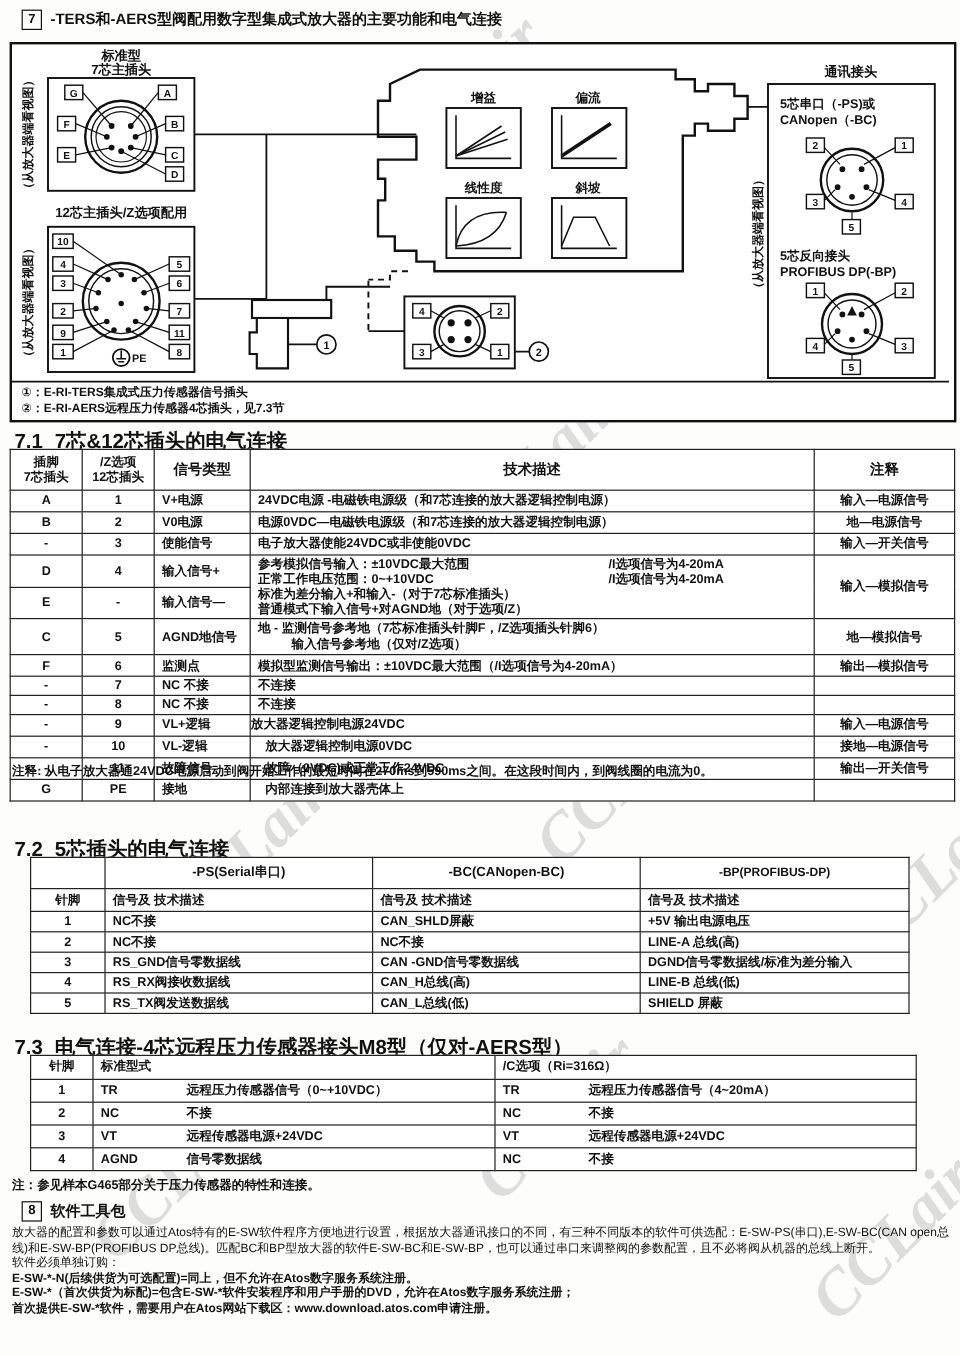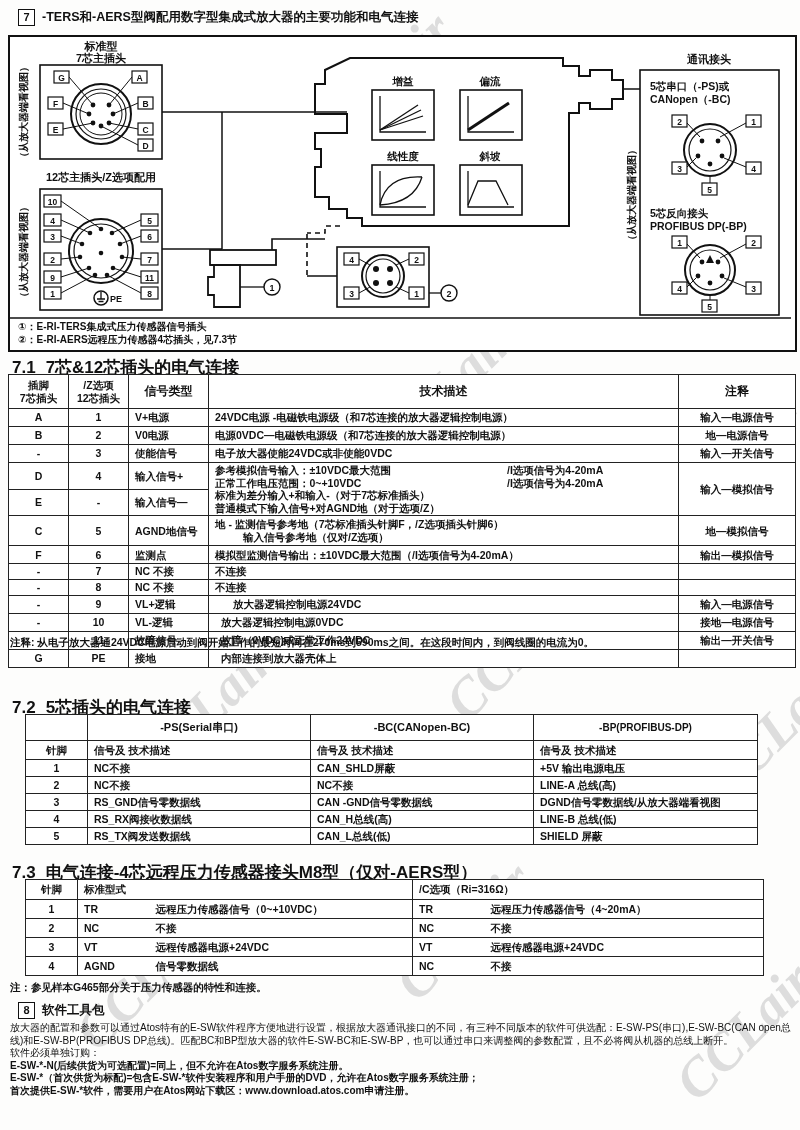--- a/index.html
+++ b/index.html
@@ -395,21 +395,21 @@
     <td class="ctr">-</td>
           <td class="ctr">8</td>
     <td class="lft">NC 不接</td>
           <td class="lft">不连接</td>
     <td class="ctr"></td>
   </tr>
   <tr style="height:18px">
     <td class="ctr">-</td>
           <td class="ctr">9</td>
     <td class="lft">VL+逻辑</td>
-          <td class="lft" style="padding-left:24px">放大器逻辑控制电源24VDC</td>
+          <td class="lft" style="padding-left:0">放大器逻辑控制电源24VDC</td>
     <td class="ctr">输入—电源信号</td>
   </tr>
   <tr style="height:18px">
     <td class="ctr">-</td>
           <td class="ctr">10</td>
     <td class="lft">VL-逻辑</td>
           <td class="lft" style="padding-left:12px">放大器逻辑控制电源0VDC</td>
     <td class="ctr">接地—电源信号</td>
   </tr>
   <tr style="height:18px">
@@ -462,21 +462,21 @@
   <tr style="height:17px">
     <td class="ctr">2</td>
           <td class="lft">NC不接</td>
     <td class="lft">NC不接</td>
           <td class="lft">LINE-A  总线(高)</td>
   </tr>
   <tr style="height:17px">
     <td class="ctr">3</td>
           <td class="lft">RS_GND信号零数据线</td>
     <td class="lft">CAN -GND信号零数据线</td>
-          <td class="lft">DGND信号零数据线/从放大器端看视图</td>
+          <td class="lft">DGND信号零数据线/标准为差分输入</td>
   </tr>
   <tr style="height:17px">
     <td class="ctr">4</td>
           <td class="lft">RS_RX阀接收数据线</td>
     <td class="lft">CAN_H总线(高)</td>
           <td class="lft">LINE-B  总线(低)</td>
   </tr>
   <tr style="height:17px">
     <td class="ctr">5</td>
           <td class="lft">RS_TX阀发送数据线</td>

